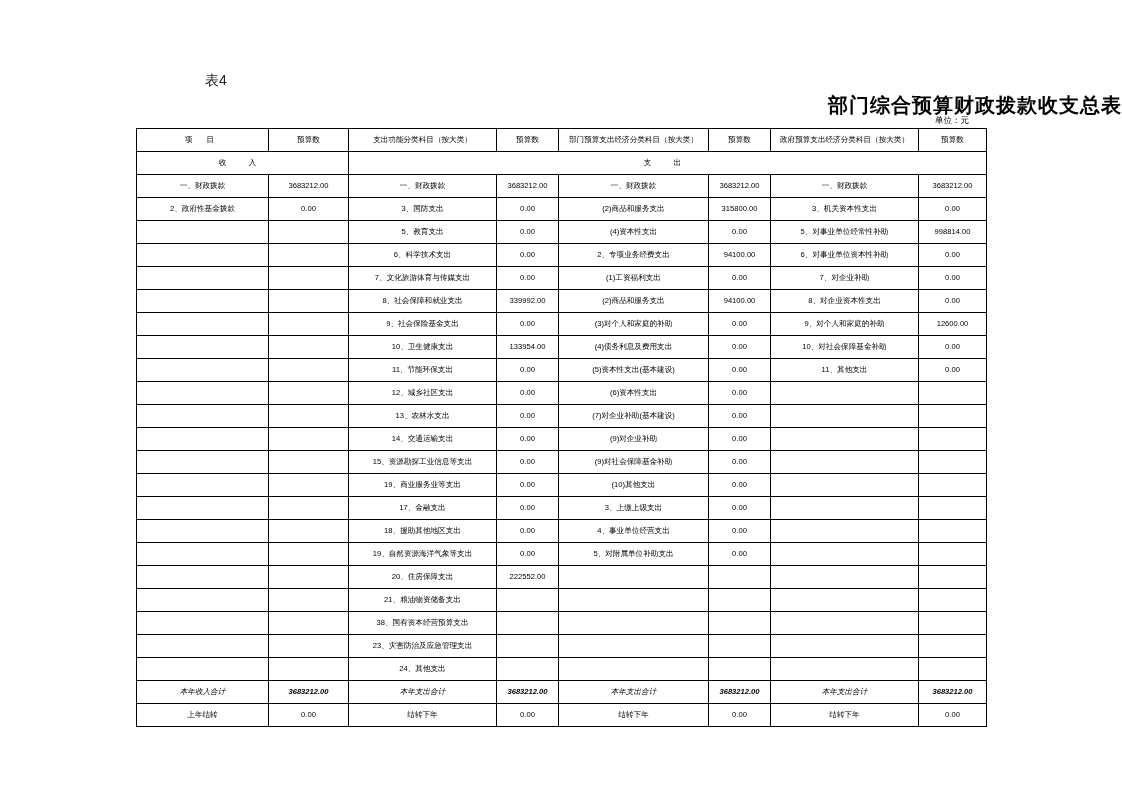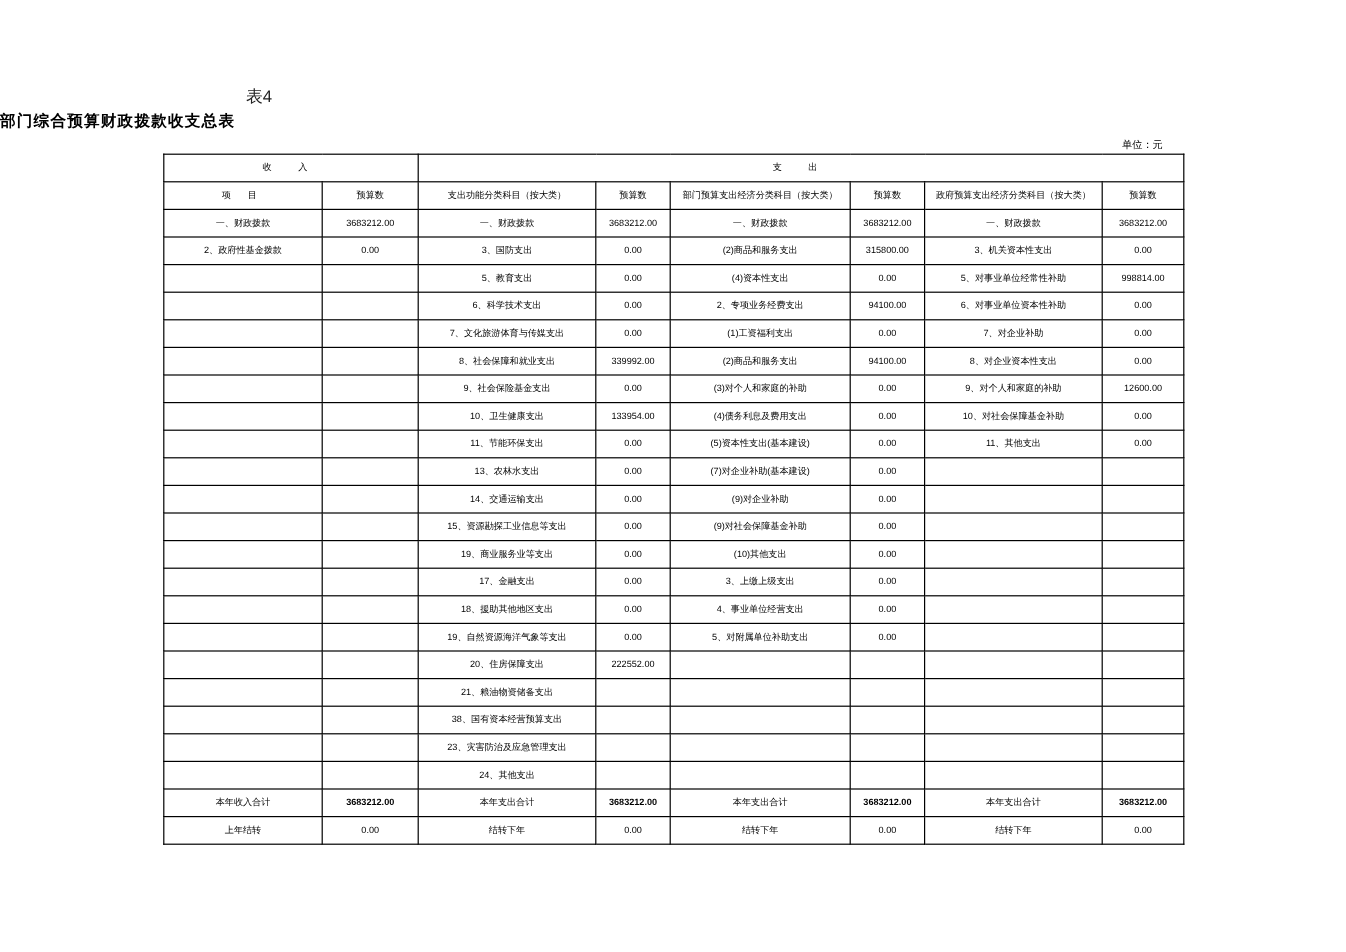--- a/index.html
+++ b/index.html
@@ -26,22 +26,22 @@
     left: 205px;
     top: 72px;
     font-size: 14px;
     color: #222;
   }
   .doc-title {
     position: absolute;
     left: 0;
     top: 92px;
     width: 1122px;
-    text-align: left;
-    font-size: 13px;
+    text-align: right;
+    font-size: 20px;
     font-weight: bold;
     letter-spacing: 1px;
   }
   .unit-note {
     position: absolute;
     right: 153px;
     top: 115px;
     font-size: 8.5px;
     font-family: Liberation Mono, monospace;
   }
@@ -78,20 +78,21 @@
   }
   .hdr-sub {
     font-size: 8px;
     height: 22px;
   }
   .hdr-sub.spaced {
     letter-spacing: 6px;
   }
   .bold {
     font-weight: bold;
+    font-style: italic;
   }
   .row-total td {
     font-weight: bold;
   }
   .row-total td.num {
     font-weight: bold;
   }
 </style>
 </head>
 <body>
@@ -108,34 +109,34 @@
       <col style="width:80px">
       <col style="width:148px">
       <col style="width:62px">
       <col style="width:150px">
       <col style="width:62px">
       <col style="width:148px">
       <col style="width:68px">
     </colgroup>
     <tbody id="table-body">
         <tr>
-          <td class="hdr-big" colspan="2">收                    入</td>
-          <td class="hdr-big" colspan="6">支                    出</td>
-        </tr>
-        <tr>
           <td class="hdr-sub spaced">项        目</td>
           <td class="hdr-sub">预算数</td>
           <td class="hdr-sub">支出功能分类科目（按大类）</td>
           <td class="hdr-sub">预算数</td>
           <td class="hdr-sub">部门预算支出经济分类科目（按大类）</td>
           <td class="hdr-sub">预算数</td>
           <td class="hdr-sub">政府预算支出经济分类科目（按大类）</td>
           <td class="hdr-sub">预算数</td>
         </tr>
         <tr>
+          <td class="hdr-big" colspan="2">收                    入</td>
+          <td class="hdr-big" colspan="6">支                    出</td>
+        </tr>
+        <tr>
           <td class="lbl">一、财政拨款</td>
           <td class="num">3683212.00</td>
           <td class="lbl">一、财政拨款</td>
           <td class="num">3683212.00</td>
           <td class="lbl">一、财政拨款</td>
           <td class="num">3683212.00</td>
           <td class="lbl">一、财政拨款</td>
           <td class="num">3683212.00</td>
         </tr>
         <tr>
@@ -210,20 +211,30 @@
         </tr>
         <tr>
           <td class="lbl"></td>
           <td class="num"></td>
           <td class="lbl">11、节能环保支出</td>
           <td class="num">0.00</td>
           <td class="lbl">(5)资本性支出(基本建设)</td>
           <td class="num">0.00</td>
           <td class="lbl">11、其他支出</td>
           <td class="num">0.00</td>
+        </tr>
+        <tr>
+          <td class="lbl"></td>
+          <td class="num"></td>
+          <td class="lbl">12、城乡社区支出</td>
+          <td class="num">0.00</td>
+          <td class="lbl">(6)资本性支出</td>
+          <td class="num">0.00</td>
+          <td class="lbl"></td>
+          <td class="num"></td>
         </tr>
         <tr>
           <td class="lbl"></td>
           <td class="num"></td>
           <td class="lbl">13、农林水支出</td>
           <td class="num">0.00</td>
           <td class="lbl">(7)对企业补助(基本建设)</td>
           <td class="num">0.00</td>
           <td class="lbl"></td>
           <td class="num"></td>

